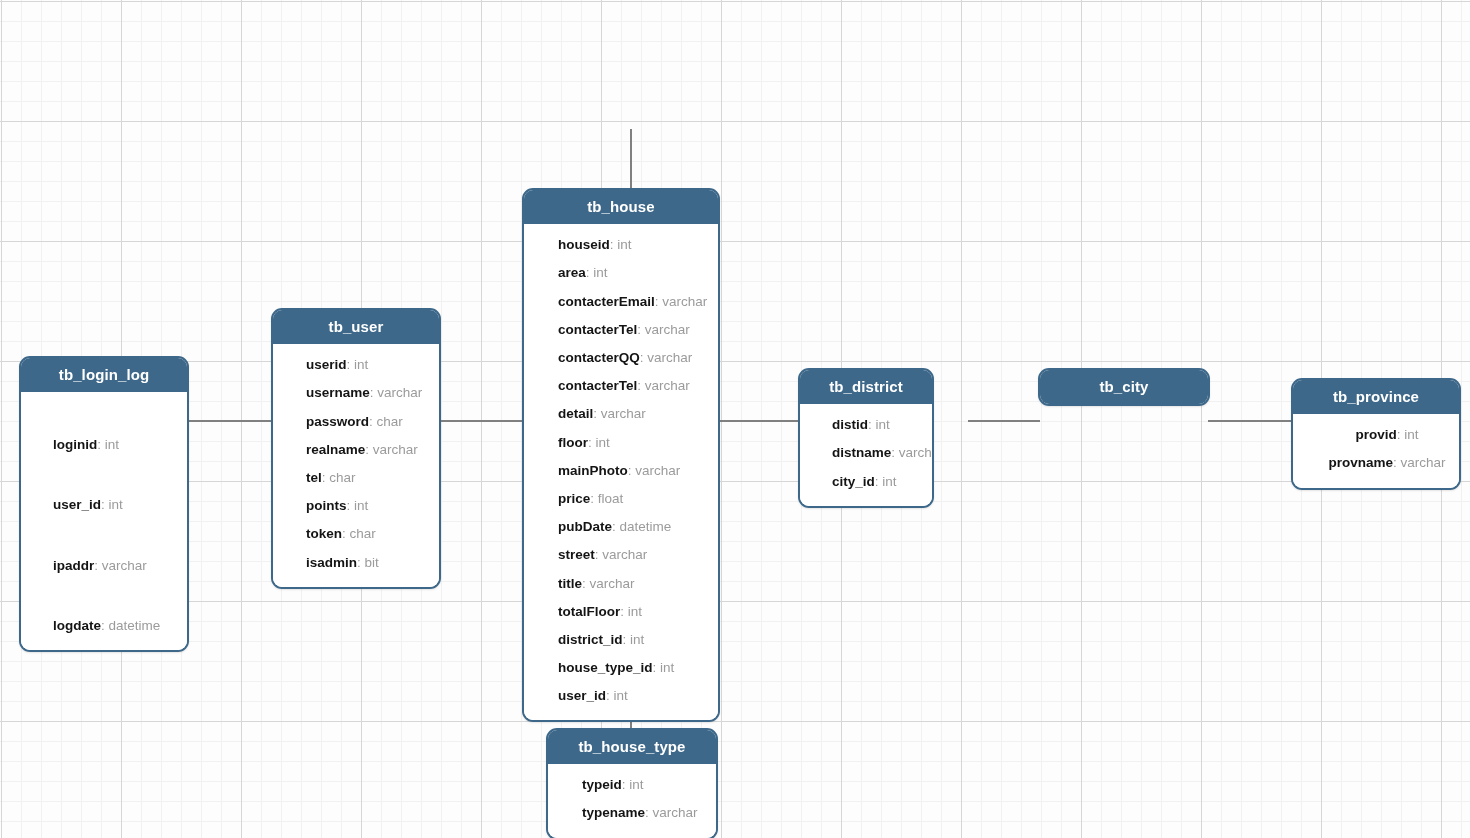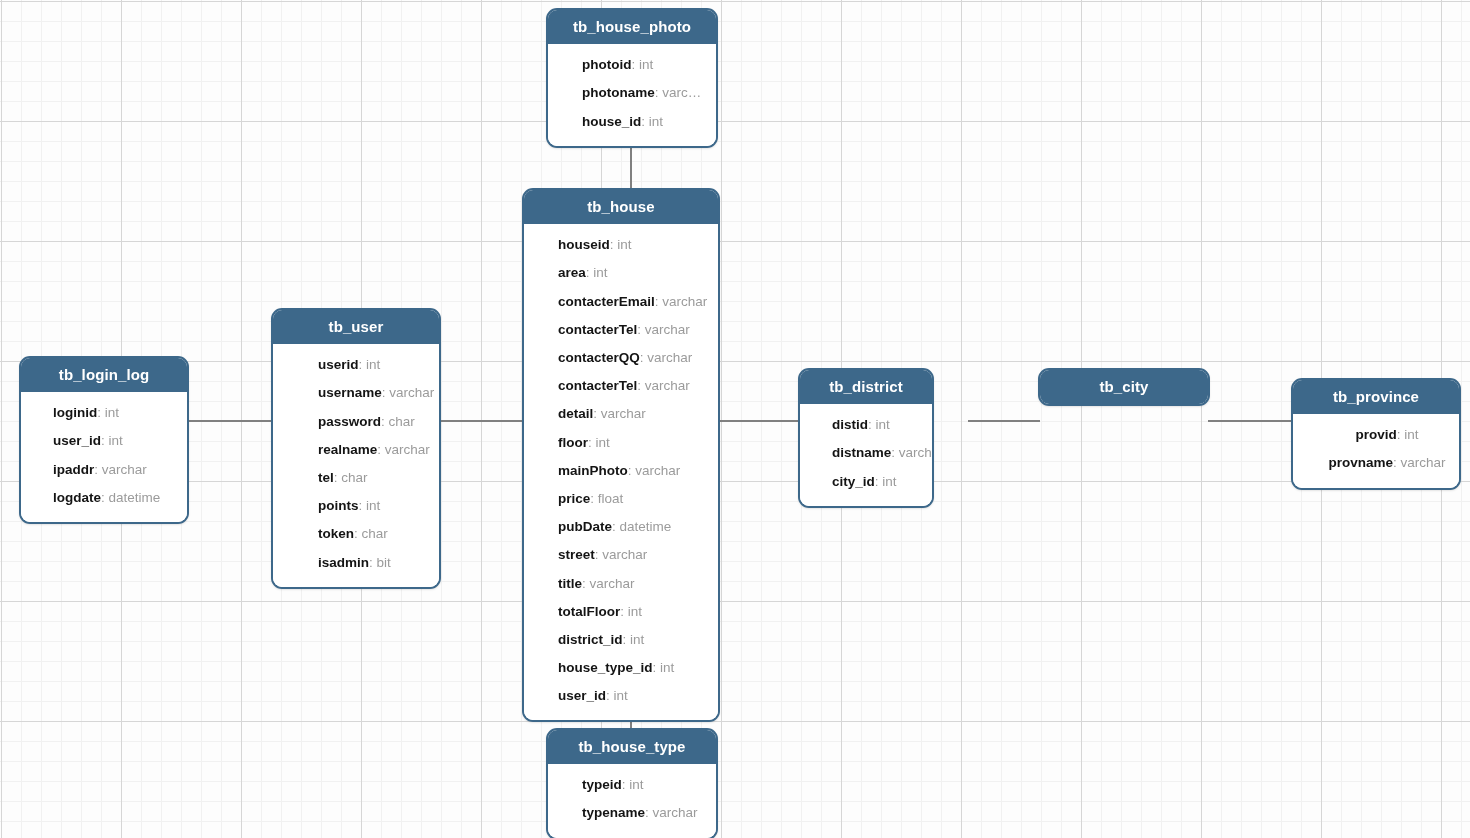--- a/index.html
+++ b/index.html
@@ -92,48 +92,40 @@
   #ent-tb_house       { left: 522px;  top: 188px; width: 198px; }
   #ent-tb_user        { left: 271px;  top: 308px; width: 170px; }
   #ent-tb_login_log   { left: 19px;   top: 356px; width: 170px; }
   #ent-tb_district    { left: 798px;  top: 368px; width: 136px; }
   #ent-tb_city        { left: 1038px; top: 368px; width: 172px; }
   #ent-tb_province    { left: 1291px; top: 378px; width: 170px; }
   #ent-tb_house_type  { left: 546px;  top: 728px; width: 172px; }
 
   #ent-tb_house_photo .field,
   #ent-tb_house_type .field { padding-left: 34px; }
-  #ent-tb_login_log .field  { padding-left: 32px; }
-  #ent-tb_user .field       { padding-left: 45px; }
+  #ent-tb_login_log .field  { padding-left: 32px; margin-top: 32px; }
+  #ent-tb_user .field       { padding-left: 33px; }
   #ent-tb_district .field,
   #ent-tb_city .field       { padding-left: 32px; }
   #ent-tb_province .field   { padding-left: 32px; text-align: center; }
   #ent-tb_house .field      { padding-left: 34px; }
 </style>
 </head>
 <body>
 
 <div id="canvas">
 
   <div class="link v" style="left:630px; top:129px;  height:61px;"></div>
   <div class="link v" style="left:630px; top:666px;  height:64px;"></div>
   <div class="link h" style="left:188px; top:420px;  width:85px;"></div>
   <div class="link h" style="left:440px; top:420px;  width:84px;"></div>
   <div class="link h" style="left:718px; top:420px;  width:82px;"></div>
   <div class="link h" style="left:968px; top:420px;  width:72px;"></div>
   <div class="link h" style="left:1208px;top:420px;  width:85px;"></div>
 
-  <div class="entity" id="ent-tb_house_photo">
-    <div class="entity-header">tb_house_photo</div>
-    <div class="entity-body">
-      <div class="field"><span class="fname">photoid</span><span class="ftype">: </span><span class="ftype">int</span></div>
-      <div class="field"><span class="fname">photoname</span><span class="ftype">: </span><span class="ftype">varc…</span></div>
-      <div class="field"><span class="fname">house_id</span><span class="ftype">: </span><span class="ftype">int</span></div>
-    </div>
-  </div>
 
   <div class="entity" id="ent-tb_house">
     <div class="entity-header">tb_house</div>
     <div class="entity-body">
       <div class="field"><span class="fname">houseid</span><span class="ftype">: </span><span class="ftype">int</span></div>
       <div class="field"><span class="fname">area</span><span class="ftype">: </span><span class="ftype">int</span></div>
       <div class="field"><span class="fname">contacterEmail</span><span class="ftype">: </span><span class="ftype">varchar</span></div>
       <div class="field"><span class="fname">contacterTel</span><span class="ftype">: </span><span class="ftype">varchar</span></div>
       <div class="field"><span class="fname">contacterQQ</span><span class="ftype">: </span><span class="ftype">varchar</span></div>
       <div class="field"><span class="fname">contacterTel</span><span class="ftype">: </span><span class="ftype">varchar</span></div>

